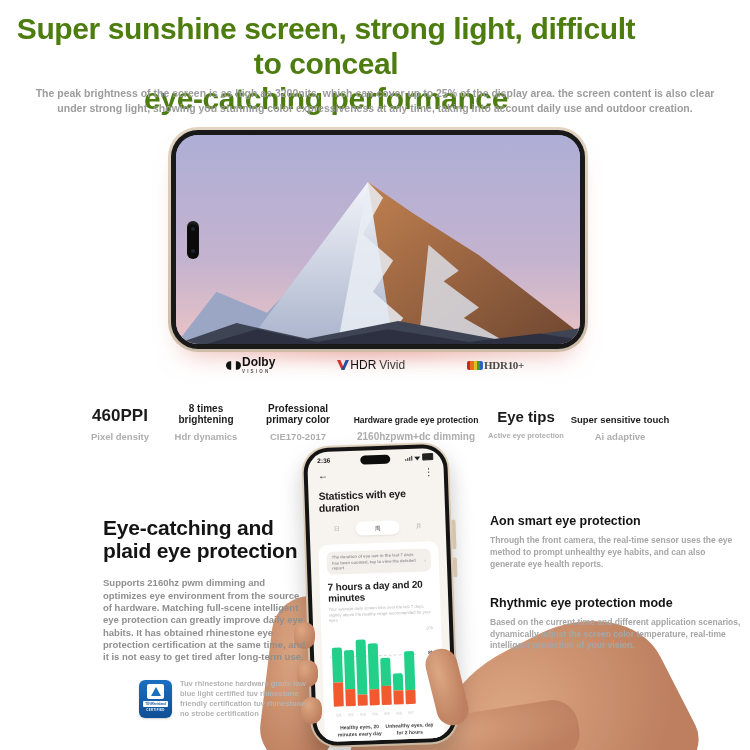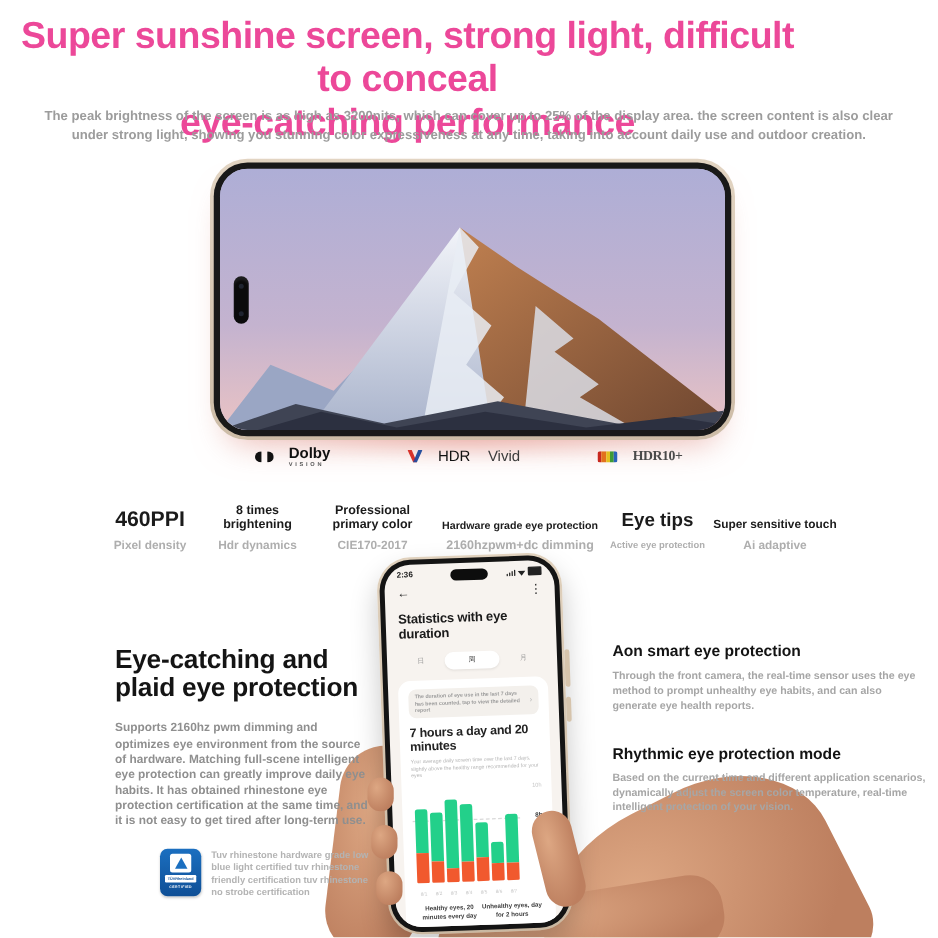--- a/index.html
+++ b/index.html
@@ -1,21 +1,21 @@
 <!DOCTYPE html>
 <html><head>
 <meta charset="utf-8">
 <style>
   html,body{margin:0;padding:0;background:#fff;}
   #stage{position:relative;width:750px;height:750px;background:#ffffff;overflow:hidden;
          font-family:"Liberation Sans",sans-serif;color:#161616;}
 
   
   .h1{position:absolute;top:12px;left:0;width:652px;text-align:center;
-      font-size:30px;font-weight:800;letter-spacing:-.4px;line-height:1.16;color:#ec4899;}
+      font-size:30px;font-weight:800;letter-spacing:-.4px;line-height:1.16;color:#4d7c0f;}
   .sub{position:absolute;top:86px;left:28px;width:694px;text-align:center;
        font-size:10.5px;font-weight:700;color:#9c9c9c;line-height:1.4;}
 
   
   .glow{position:absolute;left:200px;top:326px;width:350px;height:40px;border-radius:50%;
         background:radial-gradient(ellipse,rgba(238,158,148,.55),rgba(238,158,148,0) 70%);
         filter:blur(6px);z-index:0;}
   .phone-l{position:absolute;left:168px;top:127px;width:414px;height:219px;border-radius:30px;
            background:linear-gradient(180deg,#e2d4c2,#cdbca7);padding:3px;z-index:1;
            box-shadow:0 16px 26px -14px rgba(222,140,130,.6);}
@@ -24,21 +24,21 @@
   .phone-l .screen svg{display:block;width:100%;height:100%;}
   .cam-pill{position:absolute;left:11px;top:50%;transform:translateY(-50%);width:12px;height:38px;
             border-radius:7px;background:#0b0b0c;z-index:2;
             box-shadow:inset 0 3px 2px rgba(255,255,255,.08);}
   .cam-pill:before,.cam-pill:after{content:"";position:absolute;left:4px;width:4px;height:4px;border-radius:50%;background:#1f2430;}
   .cam-pill:before{top:6px;} .cam-pill:after{bottom:6px;}
 
   
   .logos{position:absolute;top:356px;left:0;width:750px;display:flex;justify-content:center;
          gap:62px;align-items:center;z-index:1;}
-  .logo{display:flex;align-items:center;gap:12px;}
+  .logo{display:flex;align-items:center;gap:1px;}
   .dolby-stack{display:flex;flex-direction:column;line-height:1;}
   .dolby-word{font-size:12px;font-weight:800;color:#111;}
   .dolby-sub{font-size:4.5px;font-weight:700;letter-spacing:2.2px;color:#555;margin-top:2px;}
   .hdr-word{font-size:12px;font-weight:400;color:#111;}
   .vivid-word{font-size:12px;font-weight:500;color:#3c3c3c;margin-left:2px;}
   .hdr10-chip{display:flex;width:16px;height:9px;border-radius:2px;overflow:hidden;}
   .hdr10-chip i{flex:1;}
   .hdr10-word{font-size:11px;font-weight:800;color:#4a4a4a;letter-spacing:-.3px;font-family:Liberation Serif, serif;}
 
   
@@ -48,24 +48,24 @@
           font-weight:800;color:#1b1b1b;line-height:1.05;}
   .spec-s{margin-top:6px;font-size:9.5px;font-weight:700;color:#aeaeae;}
   .c1{width:84px;} .c1 .spec-t{font-size:17px;}
   .c2{width:88px;} .c2 .spec-t{font-size:10px;width:62px;}
   .c3{width:96px;} .c3 .spec-t{font-size:10px;width:74px;}
   .c4{width:140px;} .c4 .spec-t{font-size:8.5px;} .c4 .spec-s{font-size:10px;}
   .c5{width:80px;} .c5 .spec-t{font-size:15px;} .c5 .spec-s{font-size:7.5px;}
   .c6{width:108px;justify-content:space-between;} .c6 .spec-t{font-size:9.5px;}
 
   
-  .feat-left{position:absolute;left:92px;top:516px;width:206px;z-index:4;}
+  .feat-left{position:absolute;left:103px;top:516px;width:206px;z-index:4;}
   .feat-left h2{margin:0;font-size:21px;font-weight:800;line-height:1.1;color:#141414;letter-spacing:-.2px;}
   .feat-left p{margin:15px 0 0;font-size:9.5px;font-weight:700;color:#8f8f8f;line-height:1.3;}
-  .cert{margin-top:15px;display:flex;gap:8px;align-items:flex-start;padding-left:36px;}
+  .cert{margin-top:15px;display:flex;gap:8px;align-items:center;padding-left:36px;}
   .cert-badge{width:33px;height:38px;border-radius:6px;background:linear-gradient(180deg,#1b6fc0,#0f4f96);
               display:flex;flex-direction:column;align-items:center;flex:none;box-shadow:0 1px 2px rgba(0,0,0,.2);}
   .cert-tri{margin-top:4px;width:17px;height:15px;background:#fff;border-radius:2px;
             display:flex;align-items:center;justify-content:center;}
   .cert-tri i{width:0;height:0;border-left:5px solid transparent;border-right:5px solid transparent;
               border-bottom:9px solid #1b6fc0;}
   .cert-band{margin-top:2px;background:#fff;color:#0f4f96;font-size:3px;font-weight:800;padding:1px 2px;border-radius:1px;}
   .cert-band2{margin-top:1px;color:#fff;font-size:2.8px;font-weight:700;letter-spacing:.4px;}
   .cert-text{font-size:7.5px;font-weight:700;color:#b3b3b3;line-height:1.35;width:158px;}
 

